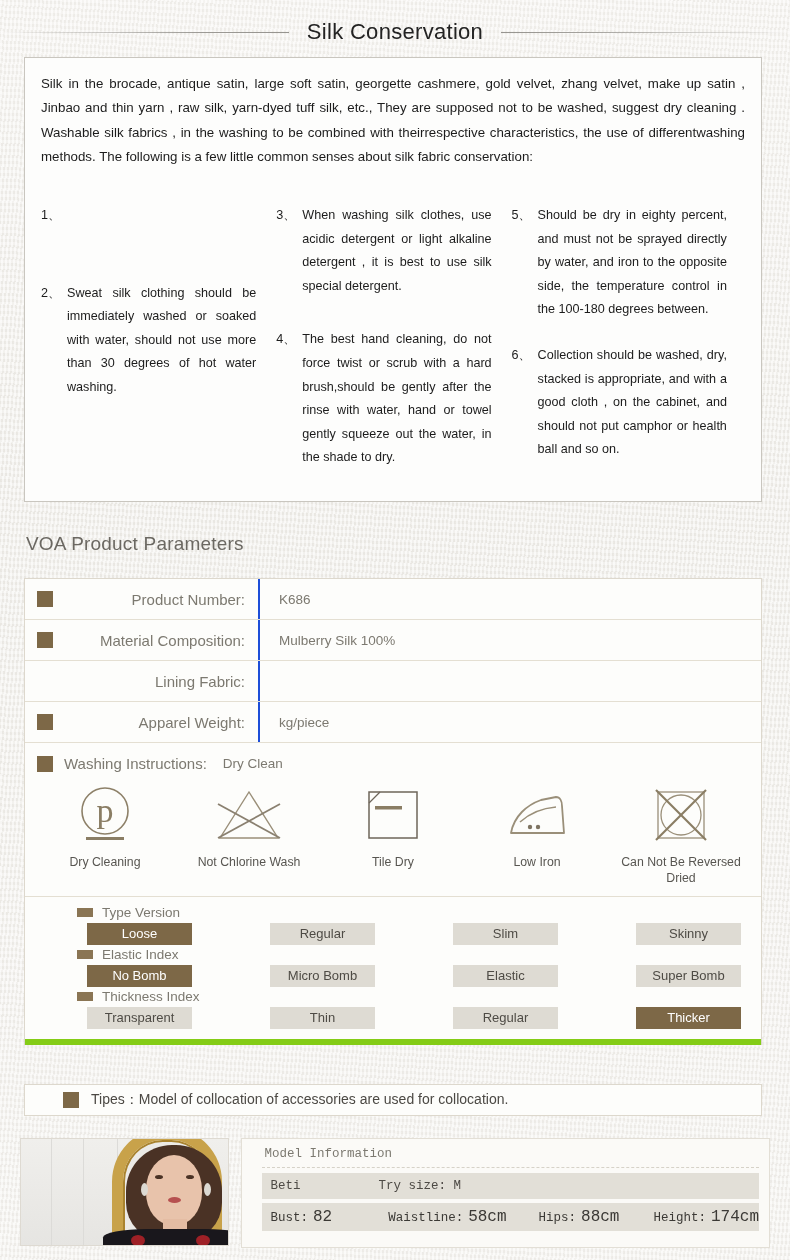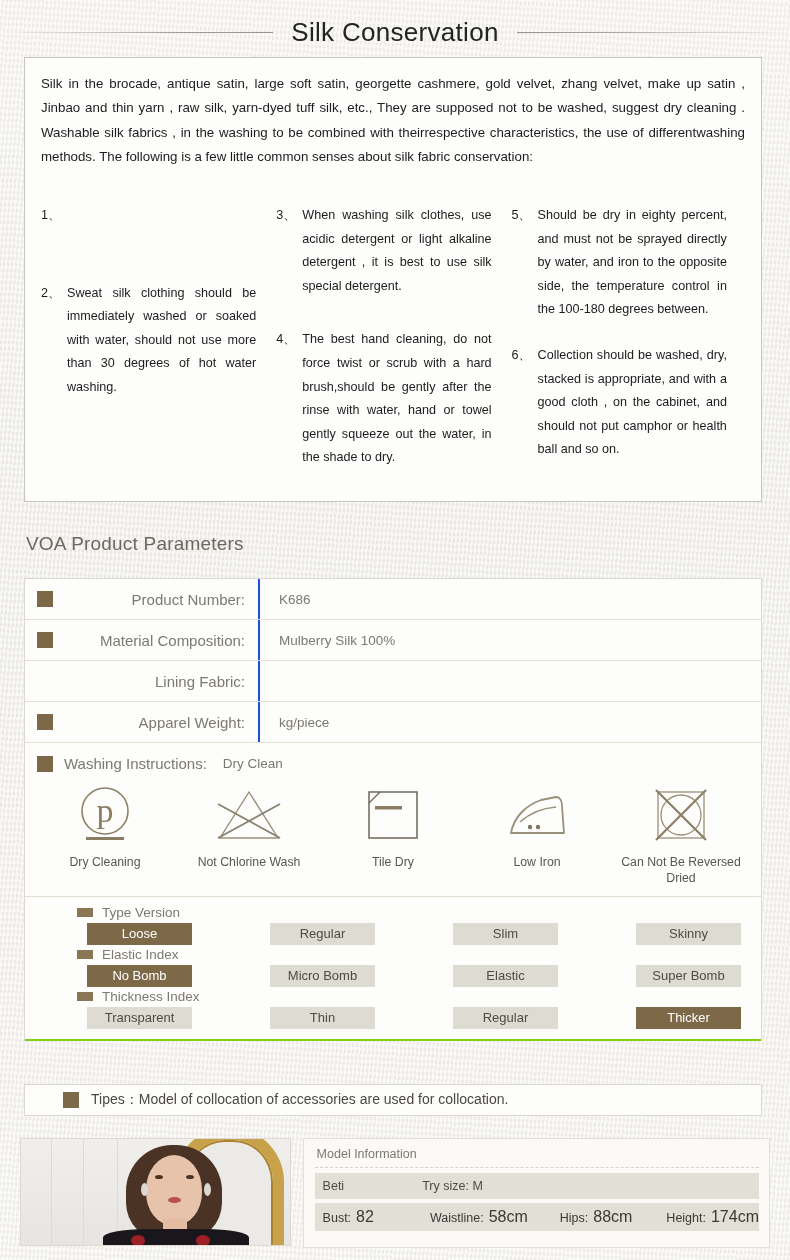--- a/index.html
+++ b/index.html
@@ -27,21 +27,21 @@
   .title-line{
     flex:1 1 auto;height:1px;
     background:linear-gradient(90deg, rgba(150,148,143,0) 0%, rgba(140,138,133,0.85) 70%, rgba(140,138,133,0.9) 100%);
     margin-right:18px;
   }
   .title-line.right{
     background:linear-gradient(90deg, rgba(140,138,133,0.9) 0%, rgba(150,148,143,0.85) 30%, rgba(150,148,143,0) 100%);
     margin-right:0;margin-left:18px;
   }
   .title-text{
-    font-size:26px;color:#232323;letter-spacing:0.3px;white-space:nowrap;
+    font-size:22px;color:#232323;letter-spacing:0.3px;white-space:nowrap;
   }
 
   
   .care-box{
     position:absolute;left:24px;top:57px;width:738px;height:445px;
     background:#fdfdfc;border:1px solid #c9c6bf;box-sizing:border-box;
     padding:14px 16px 0 16px;
   }
   .intro{
     font-size:13.3px;line-height:24.3px;color:#1c1c1c;text-align:justify;
@@ -109,21 +109,21 @@
     padding:6px 8px 2px 8px;
   }
   .wash-item{width:148px;text-align:center;}
   .wash-item .glyph{height:66px;display:flex;align-items:center;justify-content:center;}
   .wash-item .cap{
     font-size:12.3px;color:#585651;line-height:16px;margin-top:6px;
   }
 
   
   .index-box{
-    border-bottom:2px solid #84cc16;background:#fdfdfb;
+    border-bottom:6px solid #84cc16;background:#fdfdfb;
     padding:6px 0 10px 0;position:relative;
   }
   .idx-label{display:flex;align-items:center;padding-left:52px;margin-top:2px;}
   .idx-label .tl{font-size:13.5px;color:#7c7970;margin-left:9px;}
   .tag-row{display:flex;padding-left:62px;margin-top:3px;}
   .tag{
     width:105px;height:22px;line-height:22px;text-align:center;
     font-size:13px;color:#4e4b45;background:#dedbd3;margin-right:78px;
     box-sizing:border-box;
   }
@@ -142,21 +142,21 @@
   .model-area{
     position:absolute;left:20px;top:1138px;width:750px;height:110px;
     display:flex;
   }
   .model-photo{
     width:310px;height:108px;overflow:hidden;position:relative;
     background:#e9e8e6;border:1px solid #dedad2;box-sizing:border-box;
   }
   .mi-panel{
     flex:1 1 auto;margin-left:12px;background:#fbfaf7;border:1px solid #e3dfd6;
-    box-sizing:border-box;padding:6px 10px 0 11px;
+    box-sizing:border-box;padding:6px 10px 0 20px;font-family:Liberation Mono, monospace;
   }
   .mi-title{font-size:12.5px;color:#7c7970;padding:2px 0 6px 2px;}
   .mi-sep{border-top:1px dashed #d6d2c8;}
   .mi-r1{
     background:#e2dfd7;height:26px;display:flex;align-items:center;
     margin-top:5px;padding-left:8px;font-size:12.5px;color:#4d4a45;
   }
   .mi-r1 .try{margin-left:78px;}
   .mi-r2{
     background:#e2dfd7;height:28px;display:flex;align-items:center;

